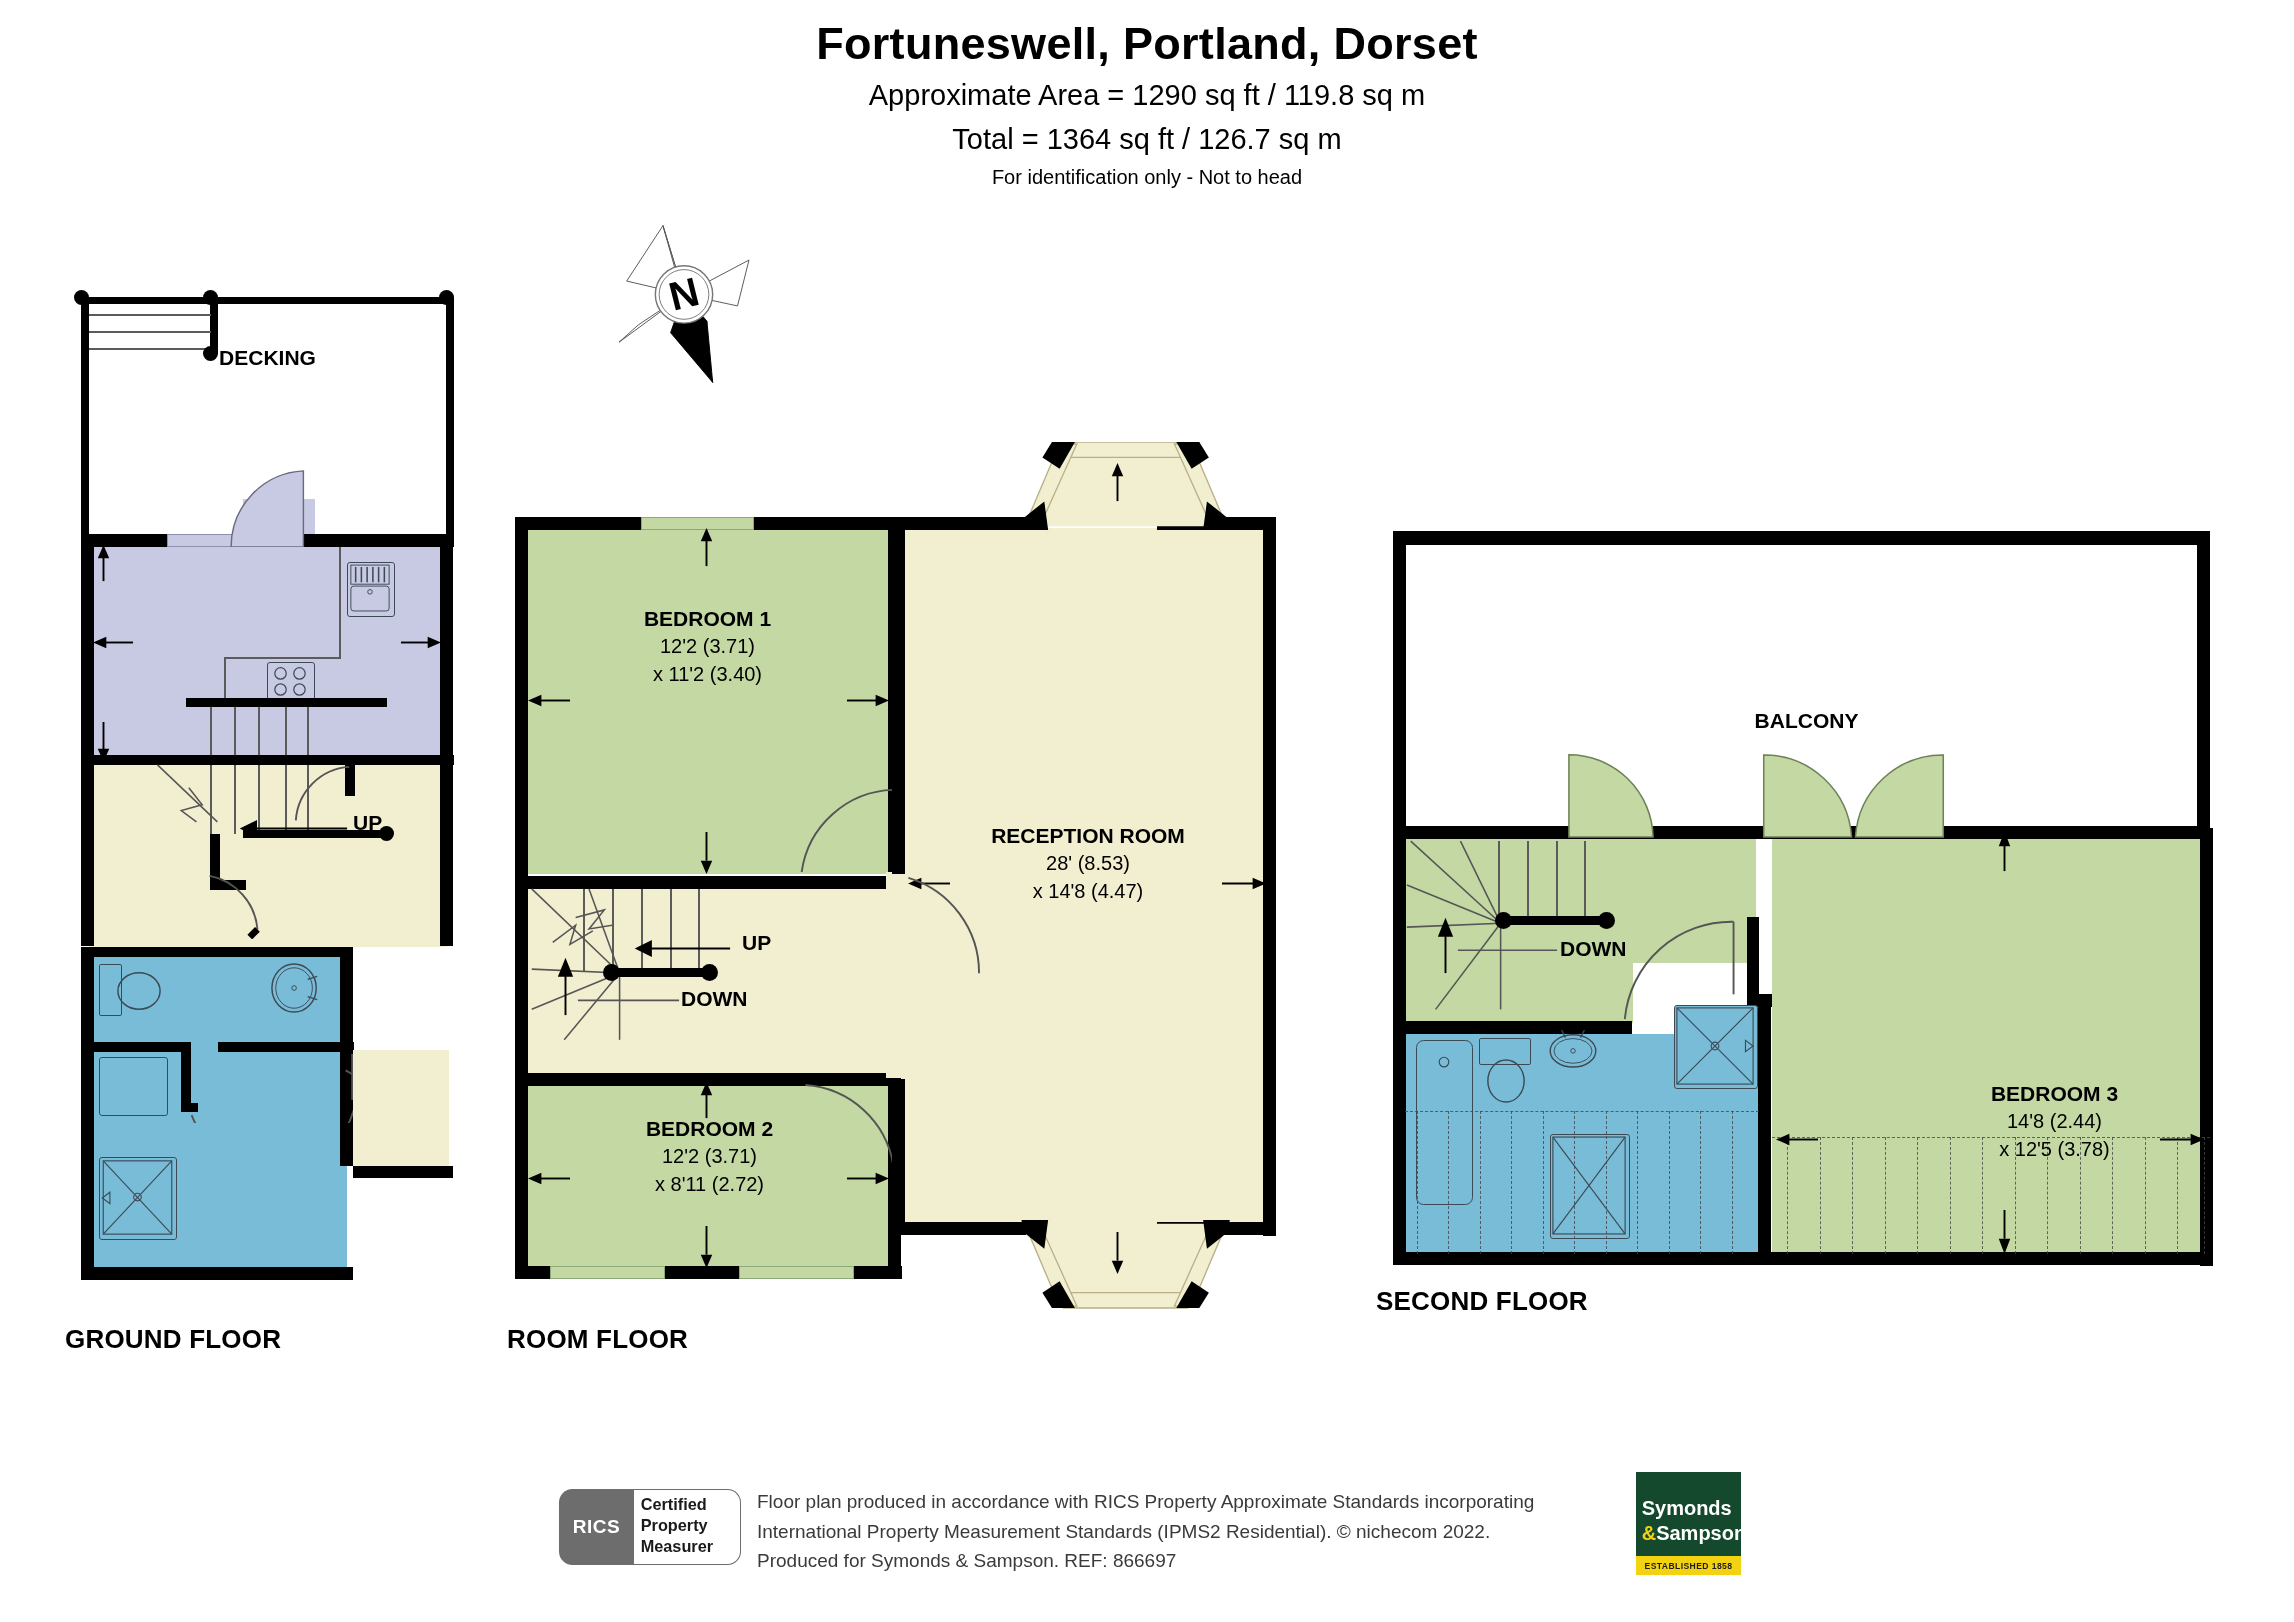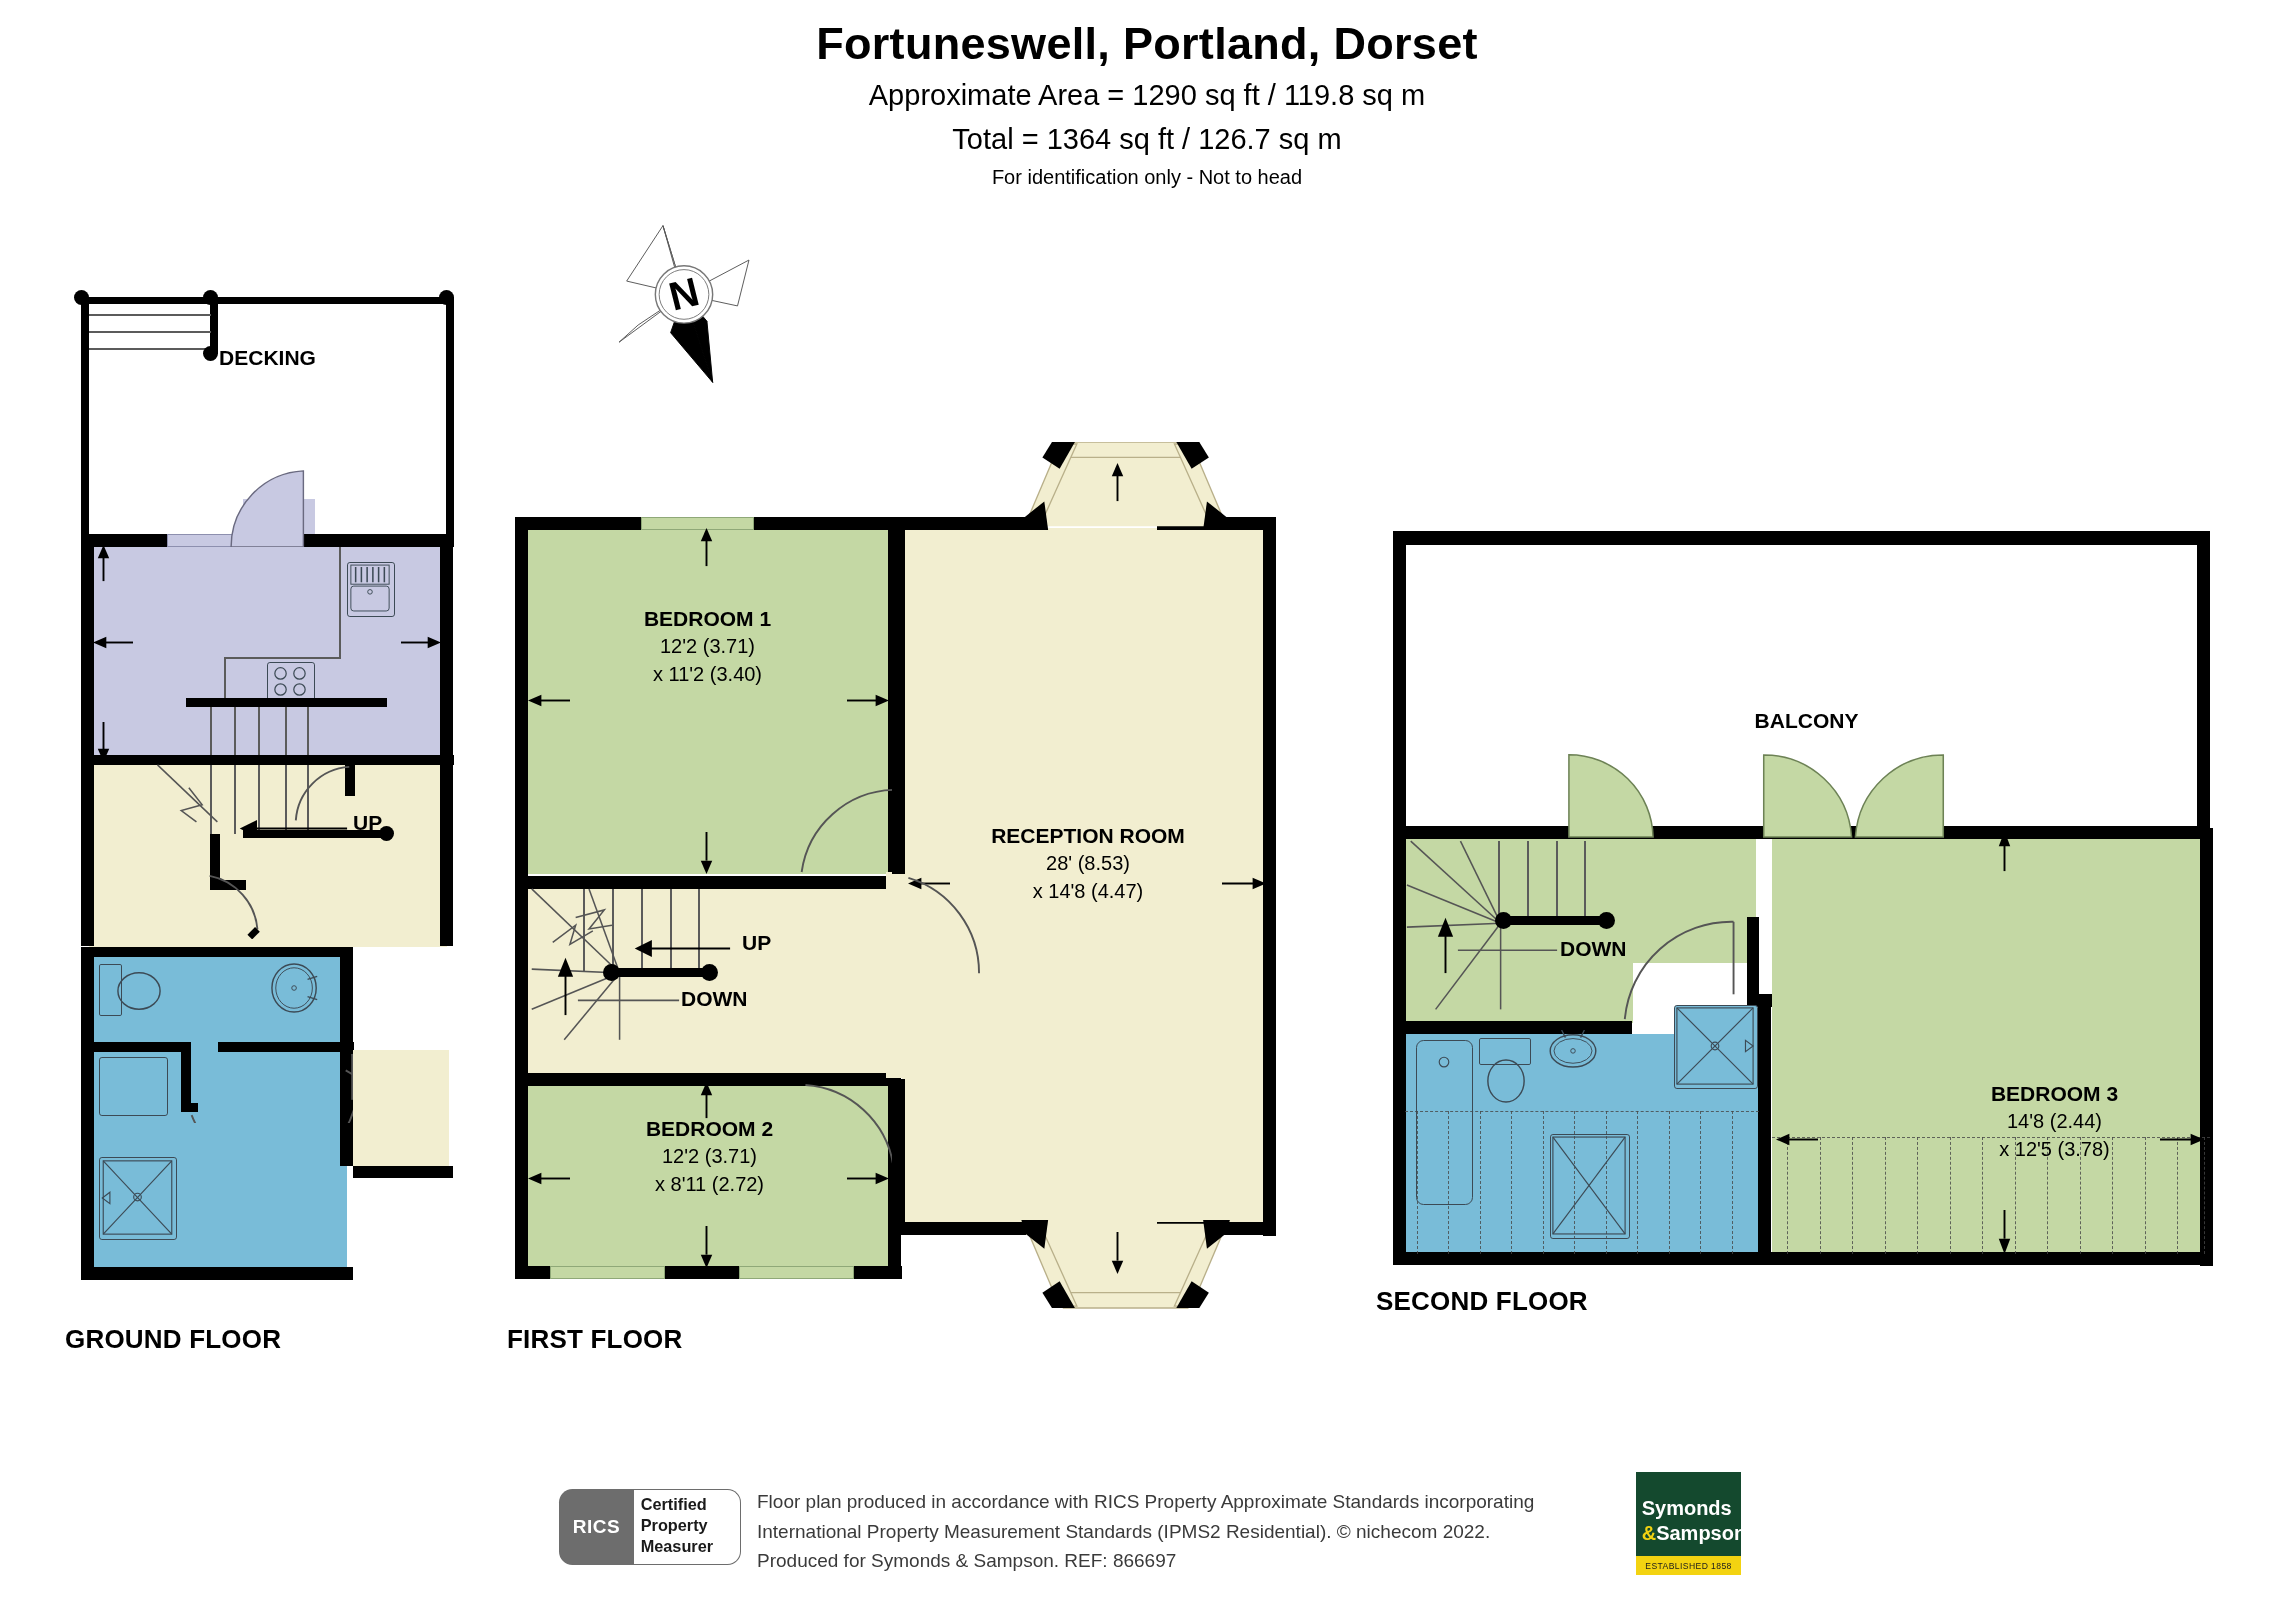--- a/index.html
+++ b/index.html
@@ -48,21 +48,21 @@
   .footer{position:absolute;left:559px;top:1472px;width:1224px;height:115px;}
   .rics{position:absolute;left:0;top:17px;width:182px;height:76px;display:flex;}
   .rics .blk{width:75px;background:#6d6d6d;border-radius:13.4px 0 0 13.4px;display:flex;align-items:center;justify-content:center;}
   .rics .blk span{color:#fff;font-size:19px;font-weight:bold;letter-spacing:0.5px;}
   .rics .wht{flex:1;border:1.9px solid #6d6d6d;border-left:none;border-radius:0 13.4px 13.4px 0;padding:3.8px 6.7px;box-sizing:border-box;}
   .rics .wht div{font-size:16.3px;font-weight:bold;line-height:1.30;color:#1a1a1a;}
   .fttext{position:absolute;left:198px;top:15.3px;width:822px;font-size:19px;line-height:1.55;color:#3a3a3a;}
   .ss{position:absolute;left:1077px;top:0px;width:105px;height:110px;}
   .ss .grn{position:absolute;left:0;top:0;right:0;height:84px;background:#14492e;}
   .ss .yel{position:absolute;left:0;top:84px;right:0;height:19px;background:#f3d311;display:flex;align-items:center;justify-content:center;}
-  .ss .yel span{font-size:8.6px;font-weight:normal;color:#1c1c1c;letter-spacing:0.4px;}
+  .ss .yel span{font-size:8.6px;font-weight:bold;color:#1c1c1c;letter-spacing:0.4px;}
   .ss .t1{position:absolute;left:5.7px;top:25px;color:#fff;font-size:20px;font-weight:bold;}
   .ss .t2{position:absolute;left:5.7px;top:50px;font-size:20px;font-weight:bold;color:#fff;}
   .ss .amp{color:#f3d311;}
 </style>
 </head>
 <body>
 
 <div class="page">
 
   <div class="hdr">
@@ -392,21 +392,21 @@
     </svg>
     <svg style="position:absolute;left:715px;top:451px;width:44px;height:23px;" viewBox="0 0 46 24" width="44" height="23">
       <line x1="0" y1="12" x2="34" y2="12" stroke="#000" stroke-width="2"></line>
         <polygon points="46,12 32,6 32,18" fill="#000"></polygon>
     </svg>
     <svg style="position:absolute;left:363px;top:453px;width:115px;height:105px;" viewBox="0 0 120 110" width="115" height="105">
       <path d="M 40 4 A 104 104 0 0 1 114 104" fill="none" stroke="#555" stroke-width="2"></path>
     </svg>
   </div>
 
-  <div class="floorlbl" style="left:507px;top:1324px;">FIRST FLOOR</div>
+  <div class="floorlbl" style="left:507px;top:1324px;">ROOM FLOOR</div>
 
   <div class="plan" style="left:1376px;top:516px;width:860px;height:765px;">
 
     <div class="room white" style="left:29px;top:27px;width:798px;height:292px;"></div>
     <div class="wall" style="left:17px;top:15.3px;width:817px;height:13.4px;"></div>
     <div class="wall" style="left:17px;top:15.3px;width:13.4px;height:306px;"></div>
     <div class="wall" style="left:821px;top:15.3px;width:13.4px;height:306px;"></div>
     <div class="wall" style="left:17px;top:310px;width:817px;height:13.4px;"></div>
     <div class="rlabel" style="left:287px;top:191px;width:287px;">BALCONY</div>
 

